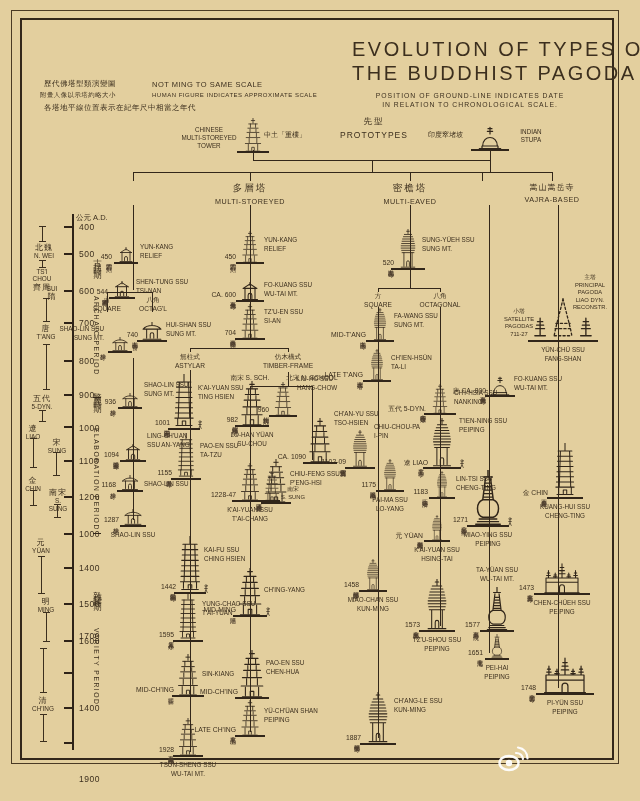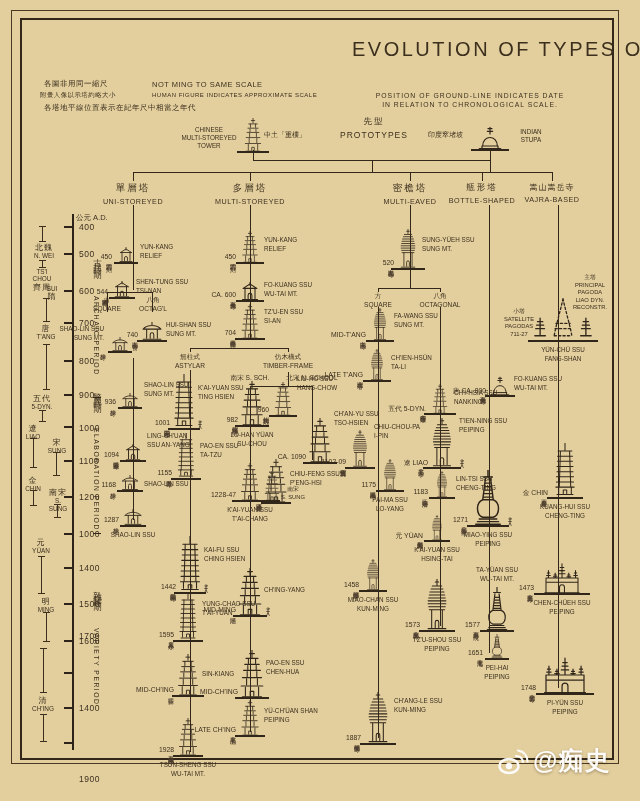--- a/index.html
+++ b/index.html
@@ -114,26 +114,27 @@
           <path d="M3 4 V8.5 M3 8.5 L1 12 M3 8.5 L5 12 M1 6 H5"></path>
     </g>
       </symbol>
   </defs>
 </svg>
 
 <div id="sheet">
   <div class="frame-outer"></div>
   <div class="frame-inner"></div>
 
-  <span class="n-row" style="left:44px;top:79px">各圖非用同一縮尺</span>
+  <span class="n-row" style="left:44px;top:79px">歷代佛塔型類演變圖</span>
   <span class="n-row" style="left:152px;top:80px">NOT MING TO SAME SCALE</span>
   <span class="n-row" style="left:40px;top:91px;font-size:6.4px">附畫人像以示塔約略大小</span>
   <span class="n-row" style="left:152px;top:92px;font-size:6px">HUMAN FIGURE INDICATES APPROXIMATE SCALE</span>
   <span class="n-row" style="left:44px;top:103px">各塔地平線位置表示在紀年尺中相當之年代</span>
   <div class="ten" style="left:352px;top:38px;width:235px">EVOLUTION OF TYPES OF</div>
+  <div class="ten" style="left:352px;top:62px;width:235px">THE BUDDHIST PAGODA</div>
   <div class="tsub" style="left:470px;top:92px">POSITION OF GROUND-LINE INDICATES DATE</div>
   <div class="tsub" style="left:470px;top:101px">IN RELATION TO CHRONOLOGICAL SCALE.</div>
 
   <div class="proto" style="left:178px;top:126px;width:62px;font-size:6.3px;line-height:1.3">CHINESE
 MULTI-STOREYED
 TOWER</div>
   <div class="proto" style="left:264px;top:130px;font-size:7px">中土「重樓」</div>
   <div class="proto" style="left:344px;top:116px;width:60px;font-size:8.5px;letter-spacing:2px">先型</div>
   <div class="proto" style="left:336px;top:130px;width:76px;font-size:8.5px;letter-spacing:1px">PROTOTYPES</div>
   <div class="proto" style="left:428px;top:130px;font-size:7px">印度窣堵坡</div>
@@ -145,35 +146,27 @@
       </svg>
       <i class="gl" style="width:32px;margin-left:-16px"></i>
     </div>
   <div class="en" style="left:490px;top:150px">
       <svg class="pic" style="width:28px;height:24px">
         <use href="#s-stupa"></use>
       </svg>
       <i class="gl" style="width:38px;margin-left:-19px"></i>
     </div>
 
-  <div class="colh" style="left:133px;top:182px">
-      <div class="hc">單層塔</div>
-      <div class="he">UNI-STOREYED</div>
-    </div>
   <div class="colh" style="left:410px;top:182px">
       <div class="hc">密檐塔</div>
       <div class="he">MULTI-EAVED</div>
     </div>
   <div class="colh" style="left:250px;top:182px">
       <div class="hc">多層塔</div>
       <div class="he">MULTI-STOREYED</div>
-    </div>
-  <div class="colh" style="left:482px;top:182px">
-      <div class="hc" style="font-size:8.5px">瓶形塔</div>
-      <div class="he">BOTTLE-SHAPED</div>
     </div>
   <div class="colh" style="left:552px;top:182px;width:90px">
       <div class="hc" style="font-size:8px;letter-spacing:1px">嵩山嵩岳寺</div>
       <div class="he">VAJRA-BASED</div>
     </div>
 
   <div class="hl" style="left:133px;top:172px;width:419px"></div>
   <div class="hl" style="left:253px;top:160px;width:237px"></div>
   <div class="vl" style="left:253px;top:150px;height:10px"></div>
   <div class="vl" style="left:490px;top:150px;height:22px"></div>
@@ -806,15 +799,14 @@
       <span class="cv" style="right:29px">北平碧雲寺</span>
     </div>
 
   <div id="wm">
     <svg width="32" height="28" viewBox="0 0 32 28" style="margin-right:4px">
       <ellipse cx="12" cy="19" rx="9.5" ry="7" fill="none" stroke="#fff" stroke-width="2.4"></ellipse>
       <circle cx="12" cy="19" r="3.2" fill="#fff"></circle>
       <path d="M19 9 q6 0 7 6" stroke="#fff" stroke-width="2.2" fill="none"></path>
       <path d="M21 3.5 q9 1.5 9.5 11" stroke="#fff" stroke-width="2.2" fill="none"></path>
     </svg>
-    <span class="wt">@痴史</span>
   </div>
 </div>
 
 </body></html>

